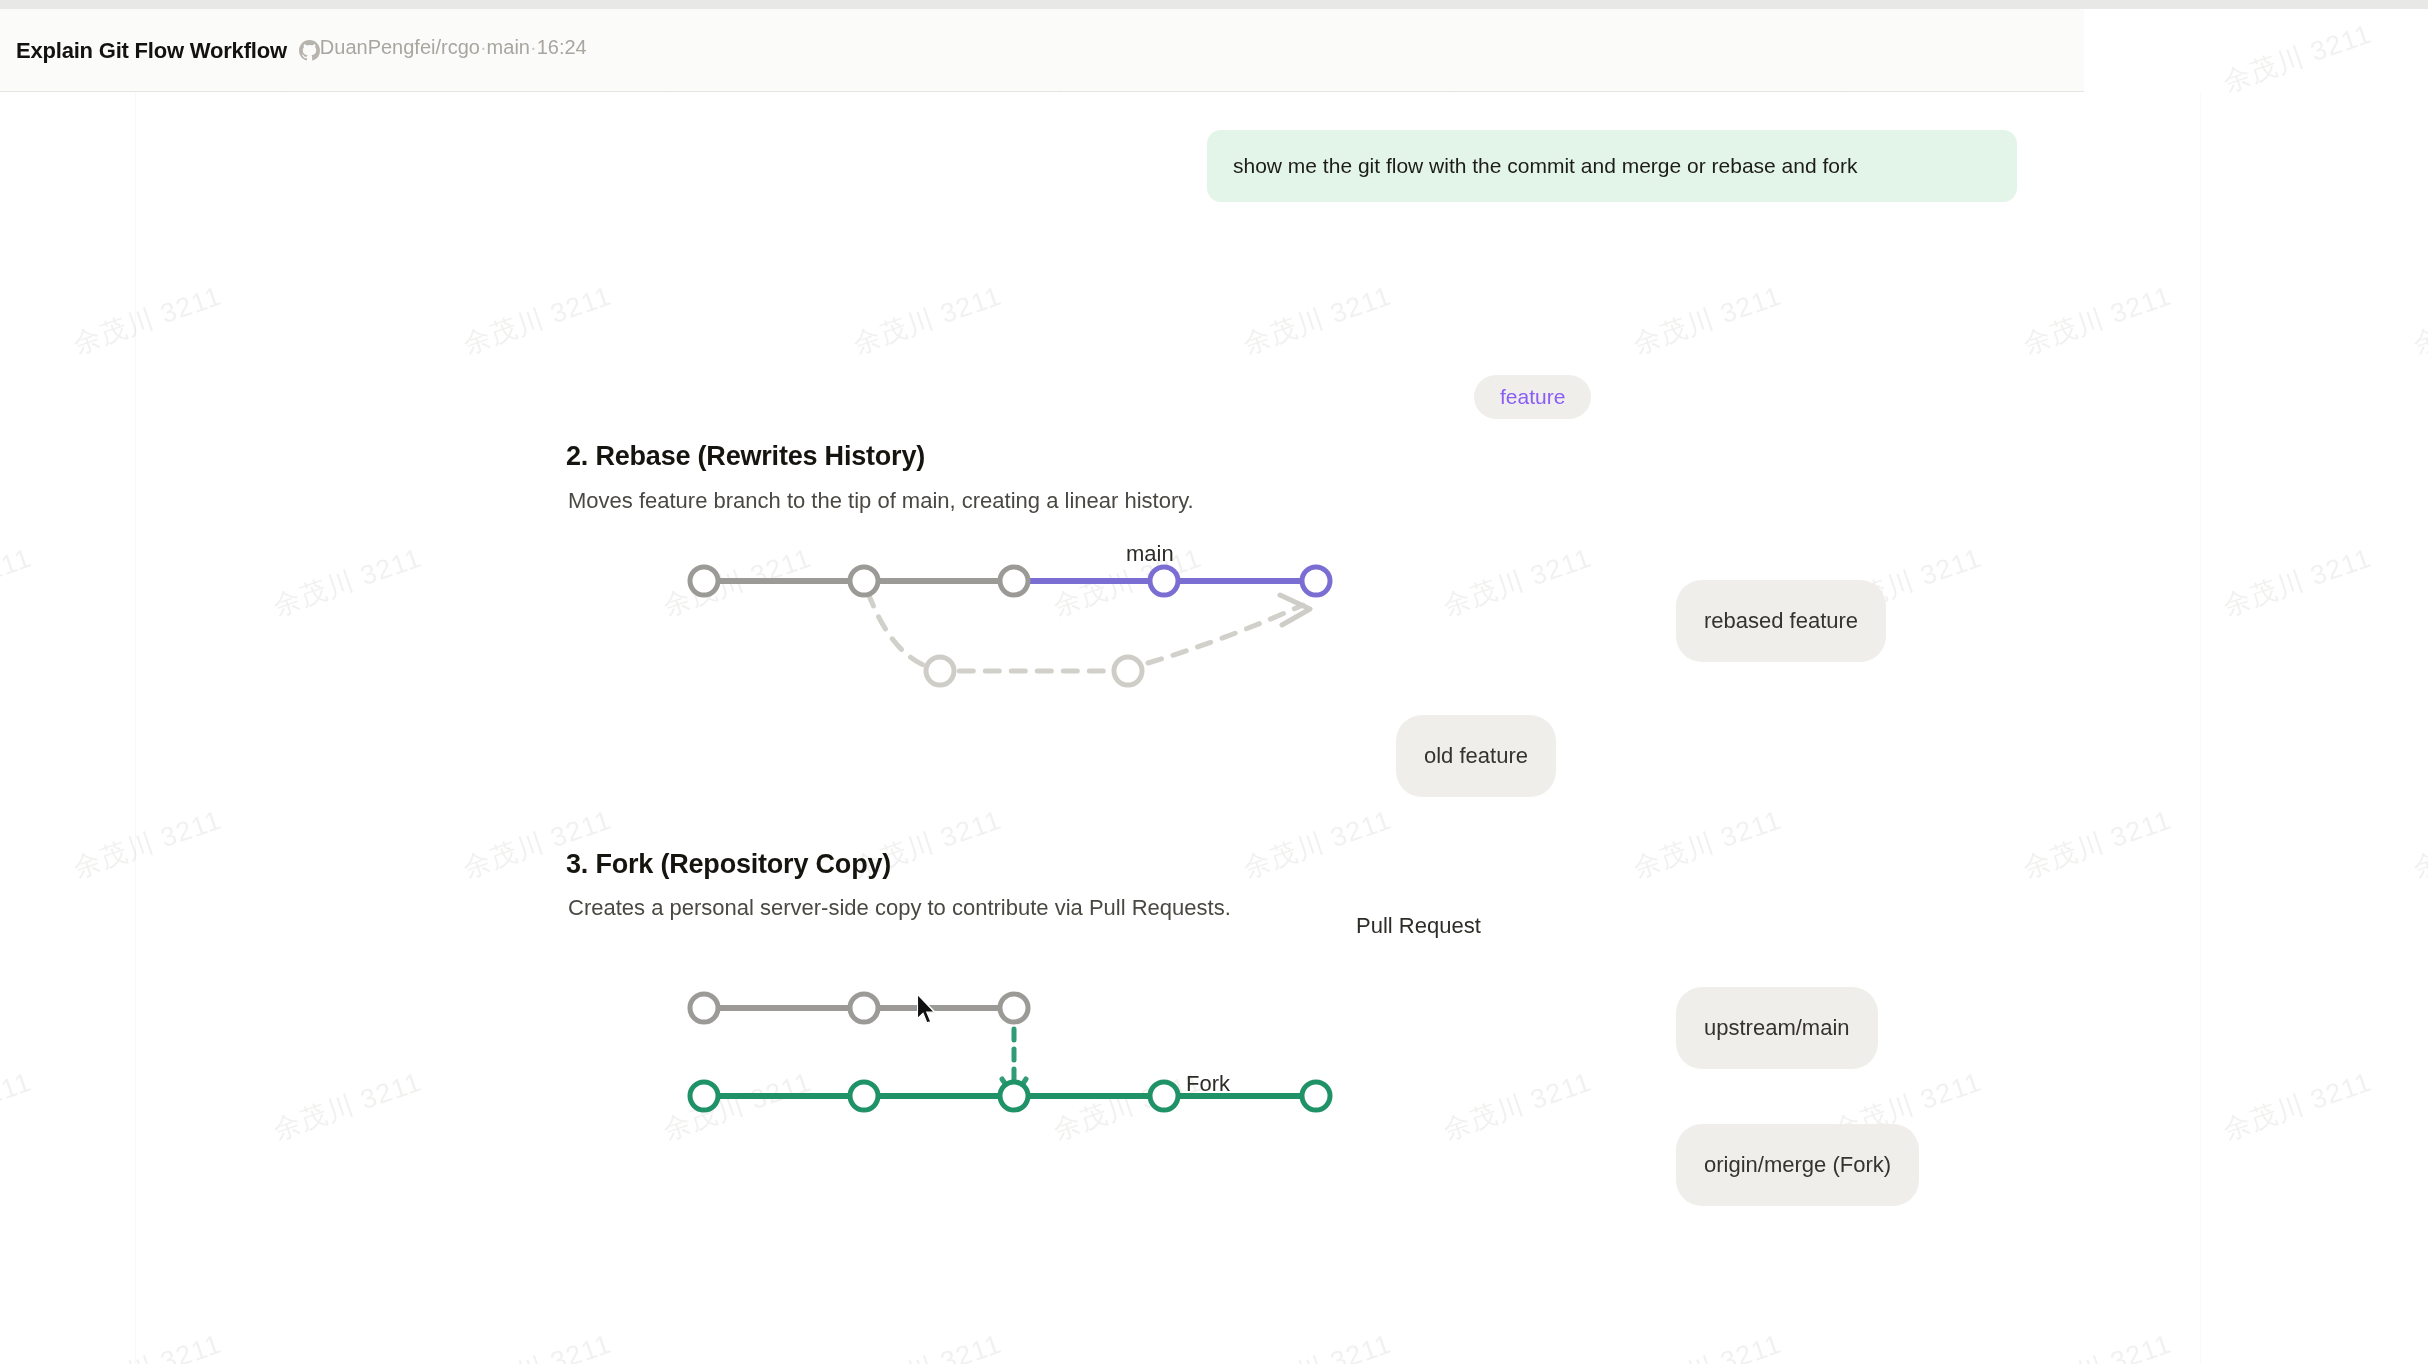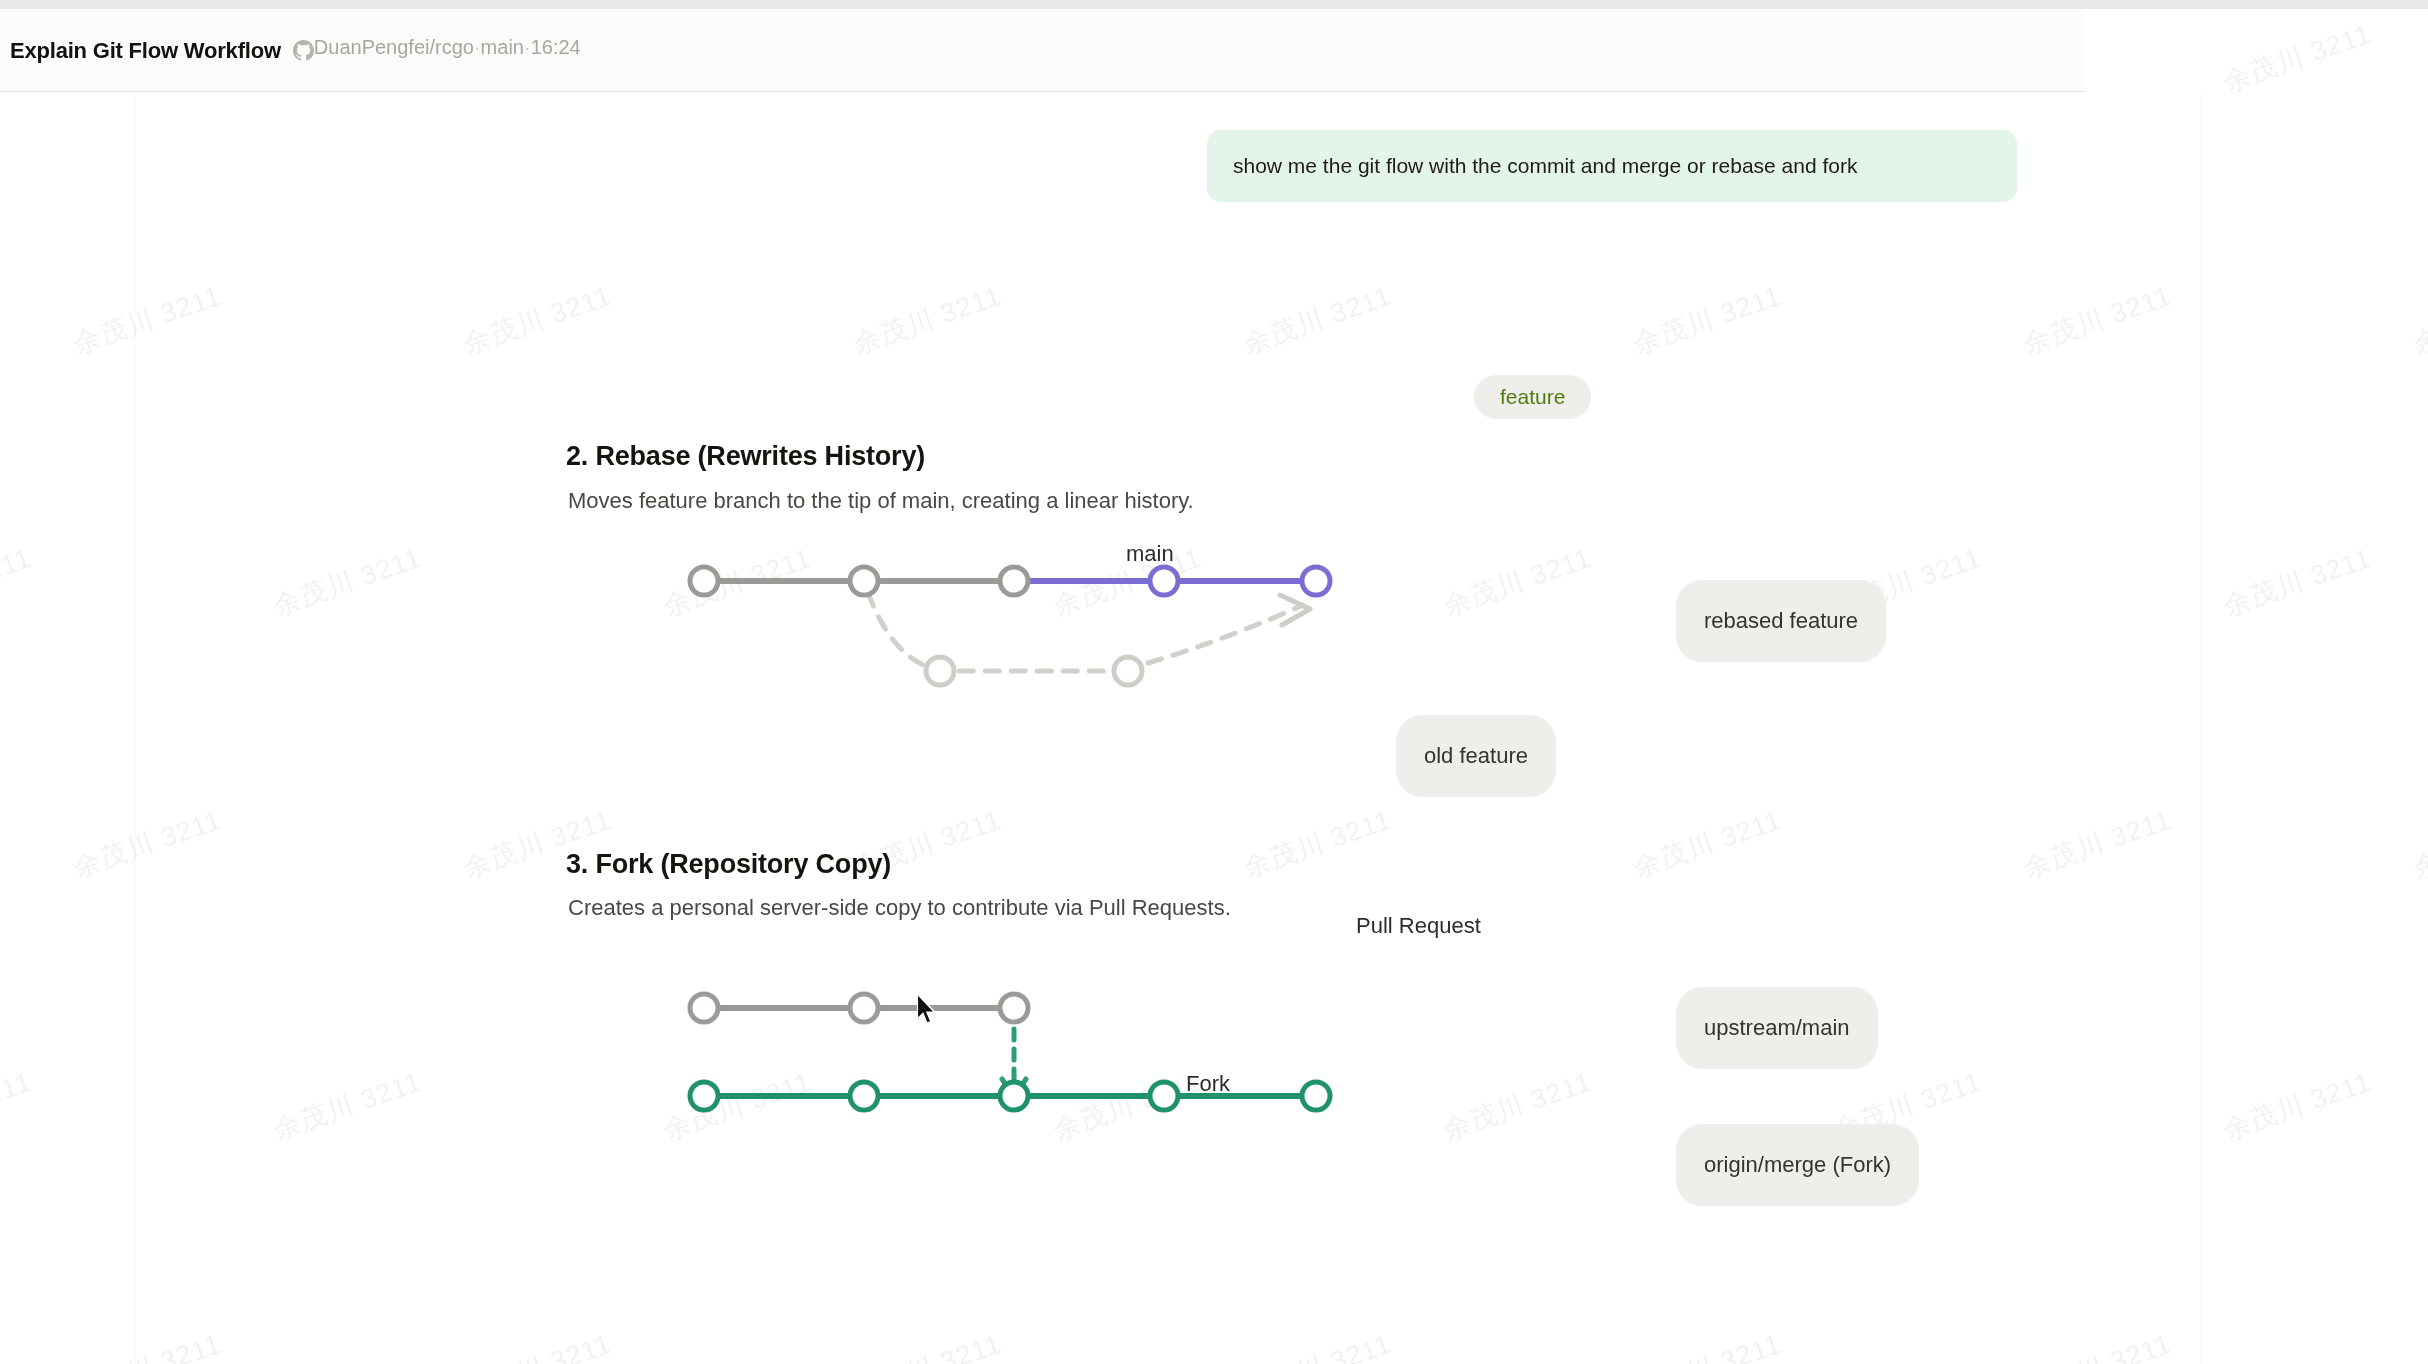--- a/index.html
+++ b/index.html
@@ -43,21 +43,21 @@
   }
 
   
   .header {
     position: absolute; top: 9px; left: 0;
     width: 2084px; height: 83px;
     background: #fbfbfa;
     border-bottom: 1px solid #e6e5e2;
     display: flex;
     align-items: center;
-    padding-left: 6px;
+    padding-left: 12px;
     z-index: 20;
   }
   .header-inner {
     display: flex;
     align-items: baseline;
     gap: 12px;
     padding-left: 2px;
   }
   .header-title {
     font-size: 22px;
@@ -122,21 +122,21 @@
 
   
   .pill {
     display: inline-flex;
     align-items: center;
     justify-content: center;
     background: #efeeea;
     border-radius: 24px;
     padding: 10px 26px;
     font-size: 21px;
-    color: #4d7c0f;
+    color: #8b5cf6;
     white-space: nowrap;
   }
   .pill-feature {
     position: absolute;
     top: 282px;
     left: 1466px;
   }
 
   
   .section { position: absolute; left: 0; width: 2428px; }

